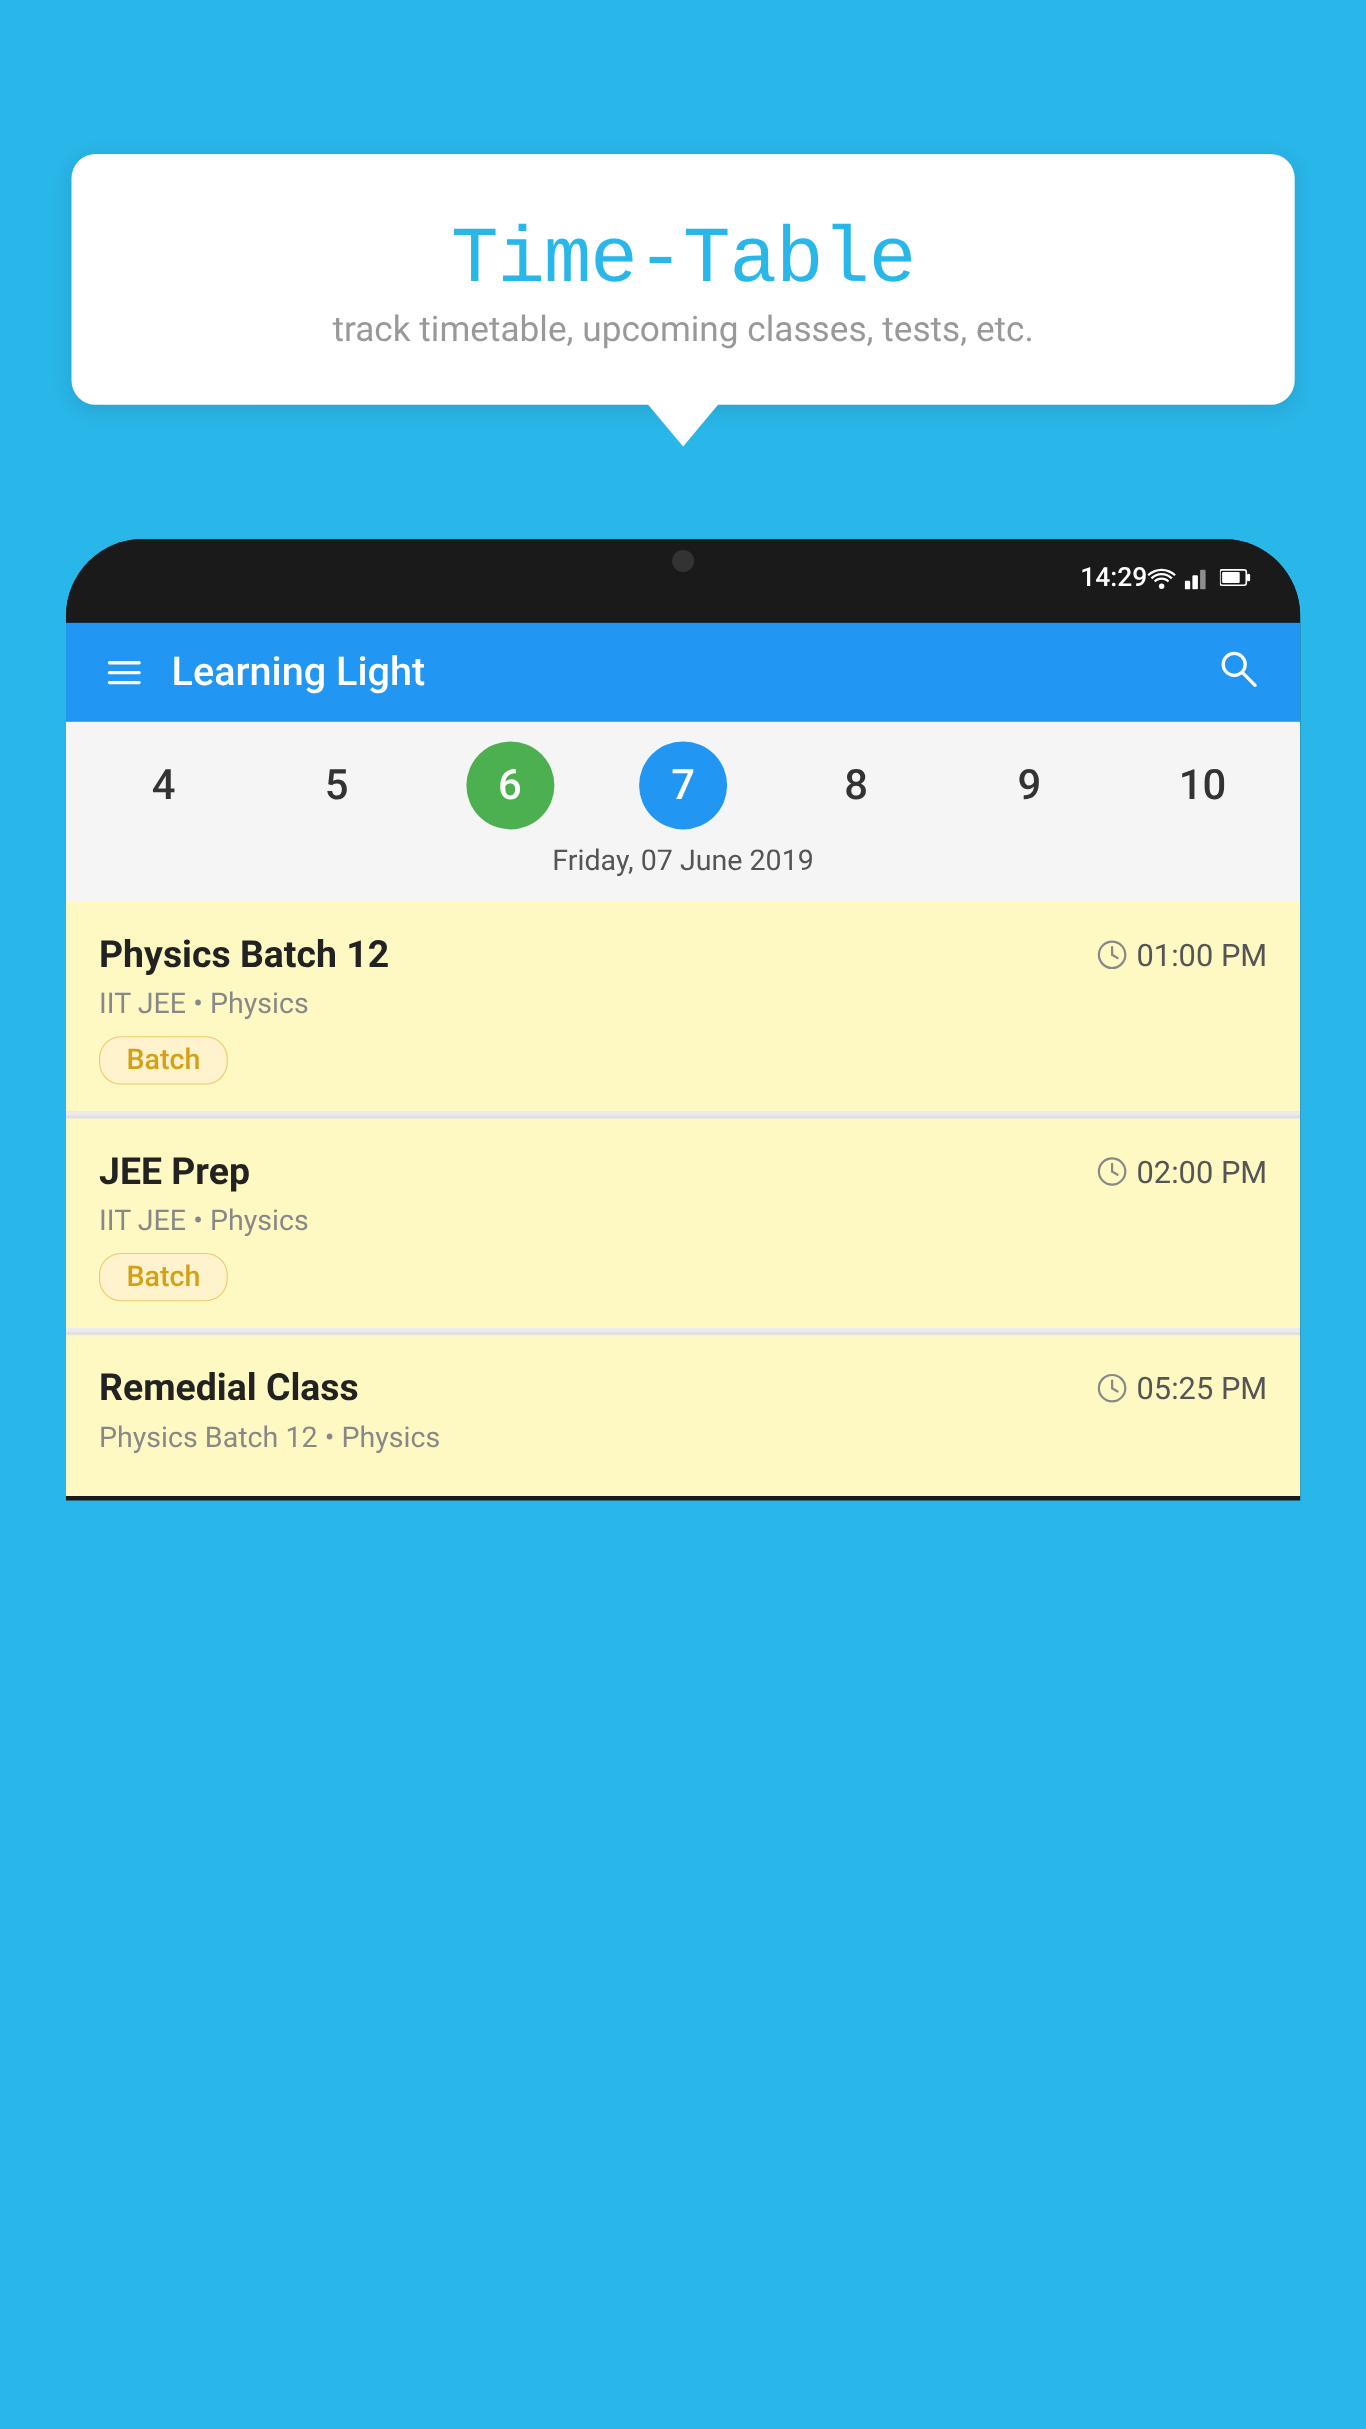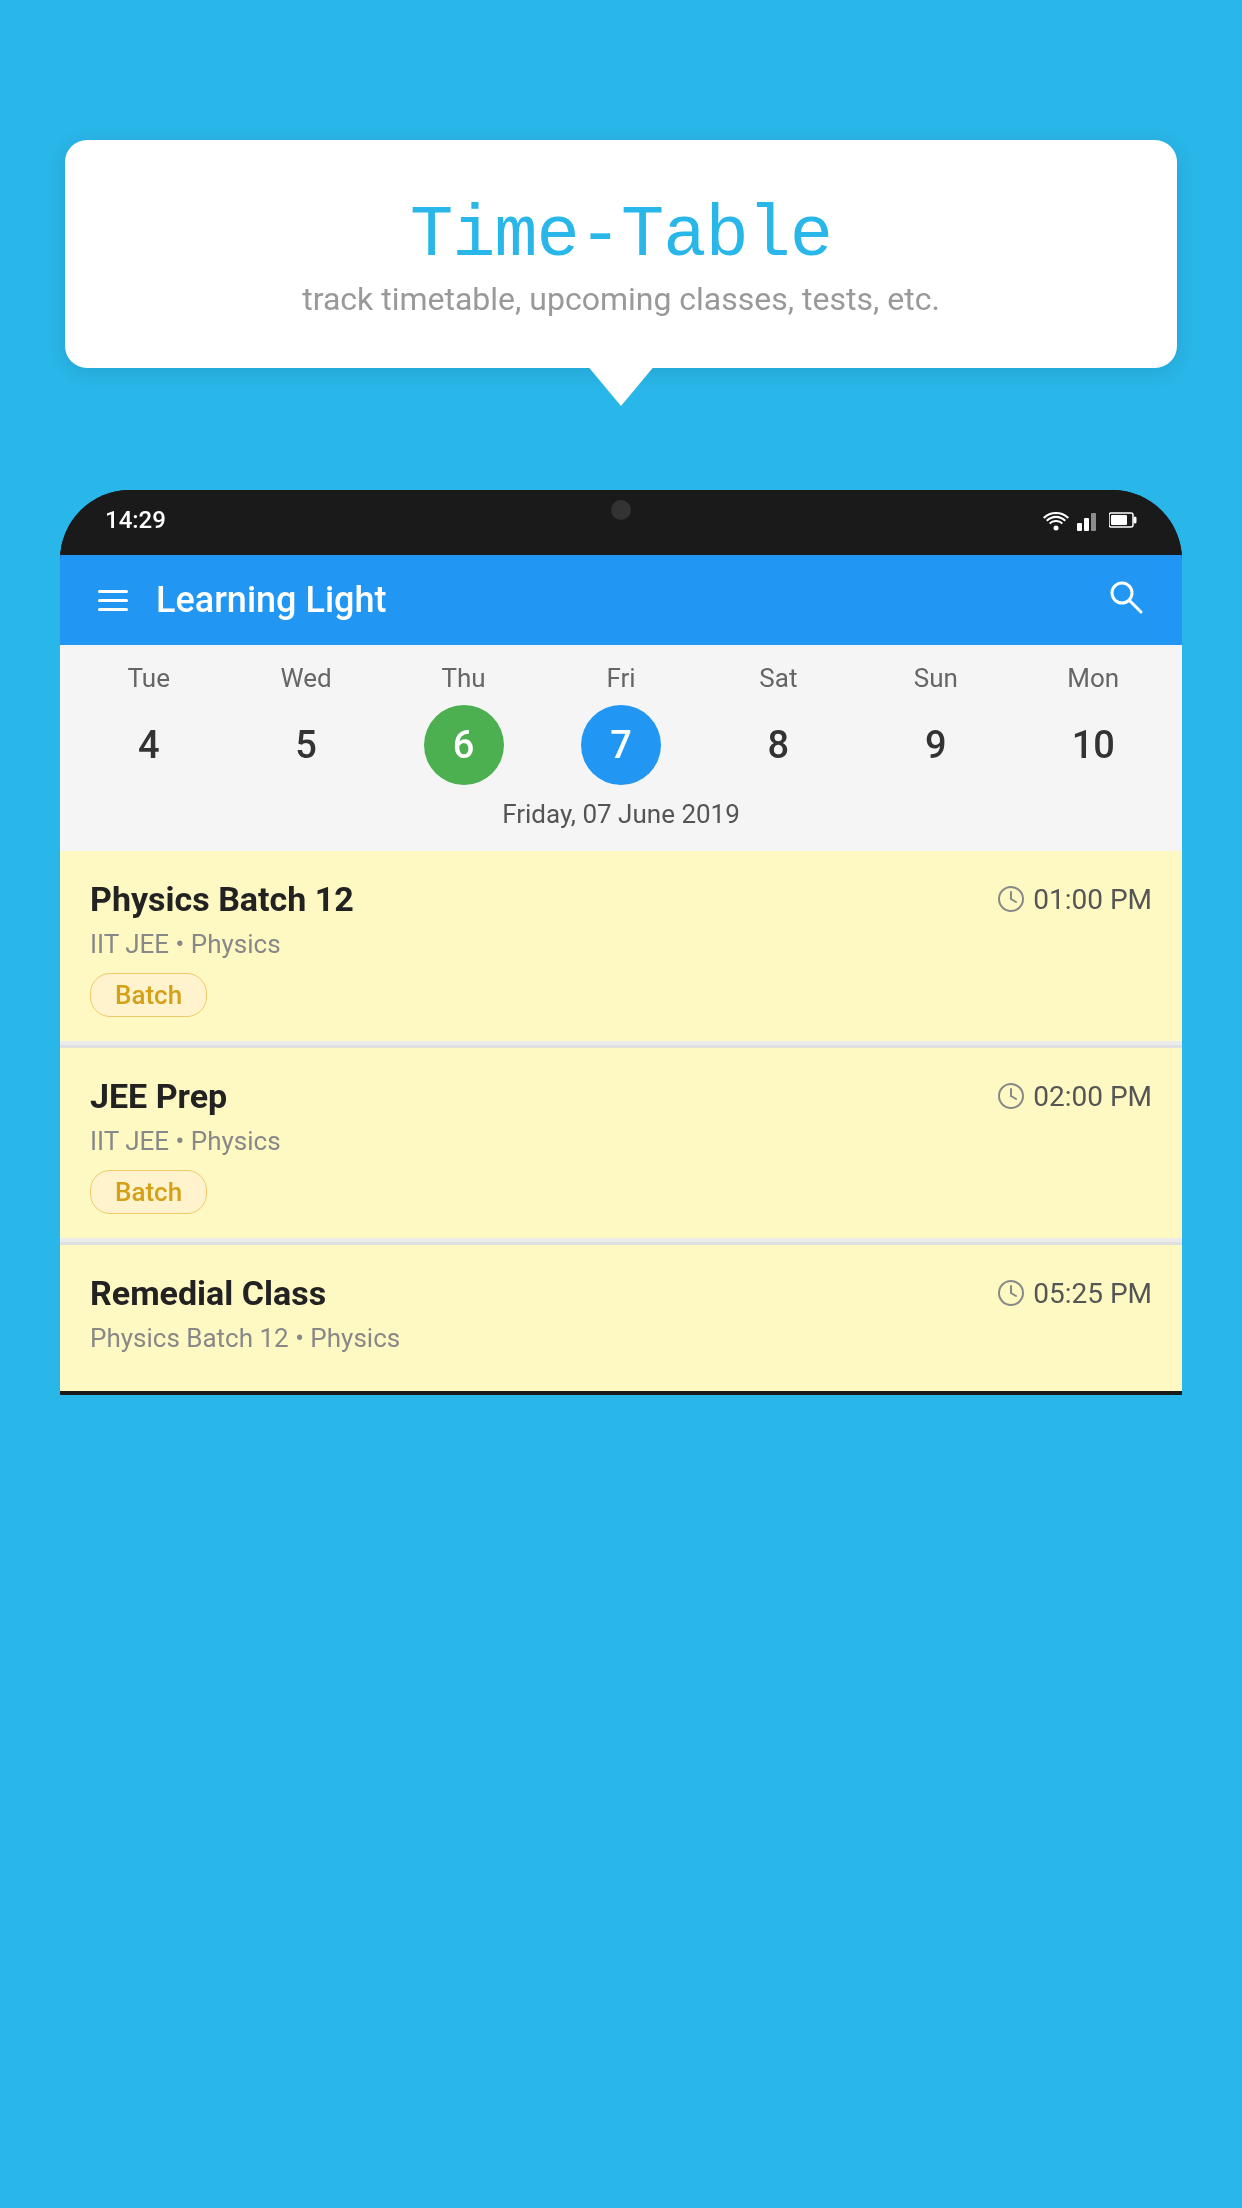--- a/index.html
+++ b/index.html
@@ -73,24 +73,24 @@
       background: #1a1a1a;
       border-radius: 70px 70px 0 0;
       overflow: hidden;
       position: relative;
       padding-top: 0;
     }
 
     
     .notch-area {
       background: #1a1a1a;
-      height: 65px;
-      display: flex;
-      align-items: center;
-      justify-content: space-between;
+      height: 76px;
+      display: flex;
+      align-items: center;
+      justify-content: flex-end;
       padding: 10px 45px 16px;
       position: relative;
     }
 
     .notch {
       position: absolute;
       top: 0;
       left: 50%;
       transform: translateX(-50%);
       width: 120px;
@@ -332,30 +332,20 @@
       <div class="header-title">Learning Light</div>
       <div class="header-search-icon">
         <svg width="38" height="38" viewBox="0 0 38 38" fill="none">
           <circle cx="16" cy="16" r="10" stroke="white" stroke-width="3"></circle>
           <line x1="24" y1="24" x2="35" y2="35" stroke="white" stroke-width="3" stroke-linecap="round"></line>
         </svg>
       </div>
     </div>
 
     <div class="calendar-strip">
-      <div class="day-headers">
-
-      <div class="day-header">Tue</div>
-          <div class="day-header">Wed</div>
-          <div class="day-header">Thu</div>
-          <div class="day-header">Fri</div>
-          <div class="day-header">Sat</div>
-          <div class="day-header">Sun</div>
-          <div class="day-header">Mon</div>
-        </div>
       <div class="day-numbers">
 
       <div class="day-num">4</div>
           <div class="day-num">5</div>
           <div class="day-num today">6</div>
           <div class="day-num selected">7</div>
           <div class="day-num">8</div>
           <div class="day-num">9</div>
           <div class="day-num">10</div>
         </div>

